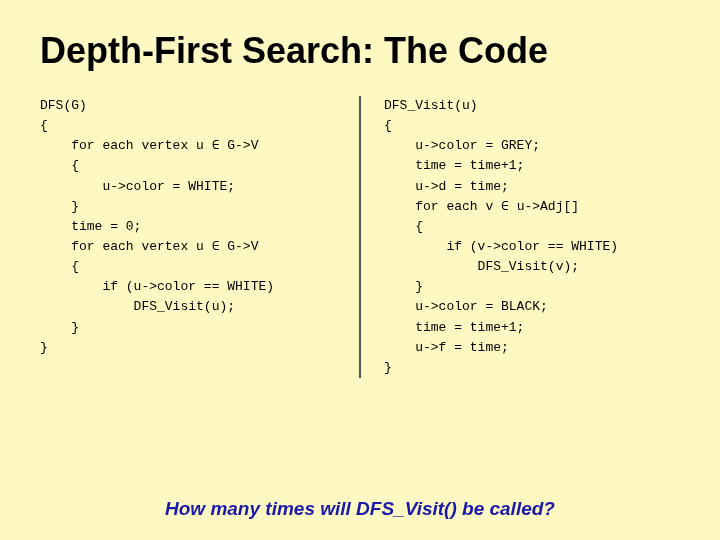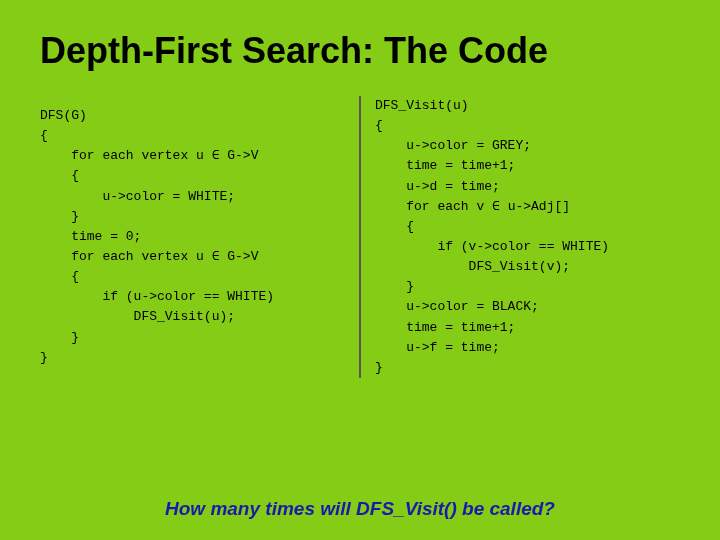--- a/index.html
+++ b/index.html
@@ -12,37 +12,36 @@
       width: 720px;
       height: 540px;
       background: #ffffff;
       font-family: Arial, sans-serif;
       overflow: hidden;
     }
 
     .slide {
       width: 720px;
       height: 540px;
-      background: #84cc16;
+      background: #fef9c3;
       padding: 30px 40px 20px 40px;
       position: relative;
     }
 
     .title {
       font-size: 36px;
       font-weight: bold;
       color: #000000;
       margin-bottom: 24px;
     }
 
     .code-section {
       display: flex;
-      gap: 10px;
+      gap: 19px;
       margin-top: 10px;
-      align-items: center;
     }
 
     .code-block {
       flex: 1;
       font-family: 'Courier New', Courier, monospace;
       font-size: 13px;
       line-height: 1.55;
       color: #000000;
     }
 

